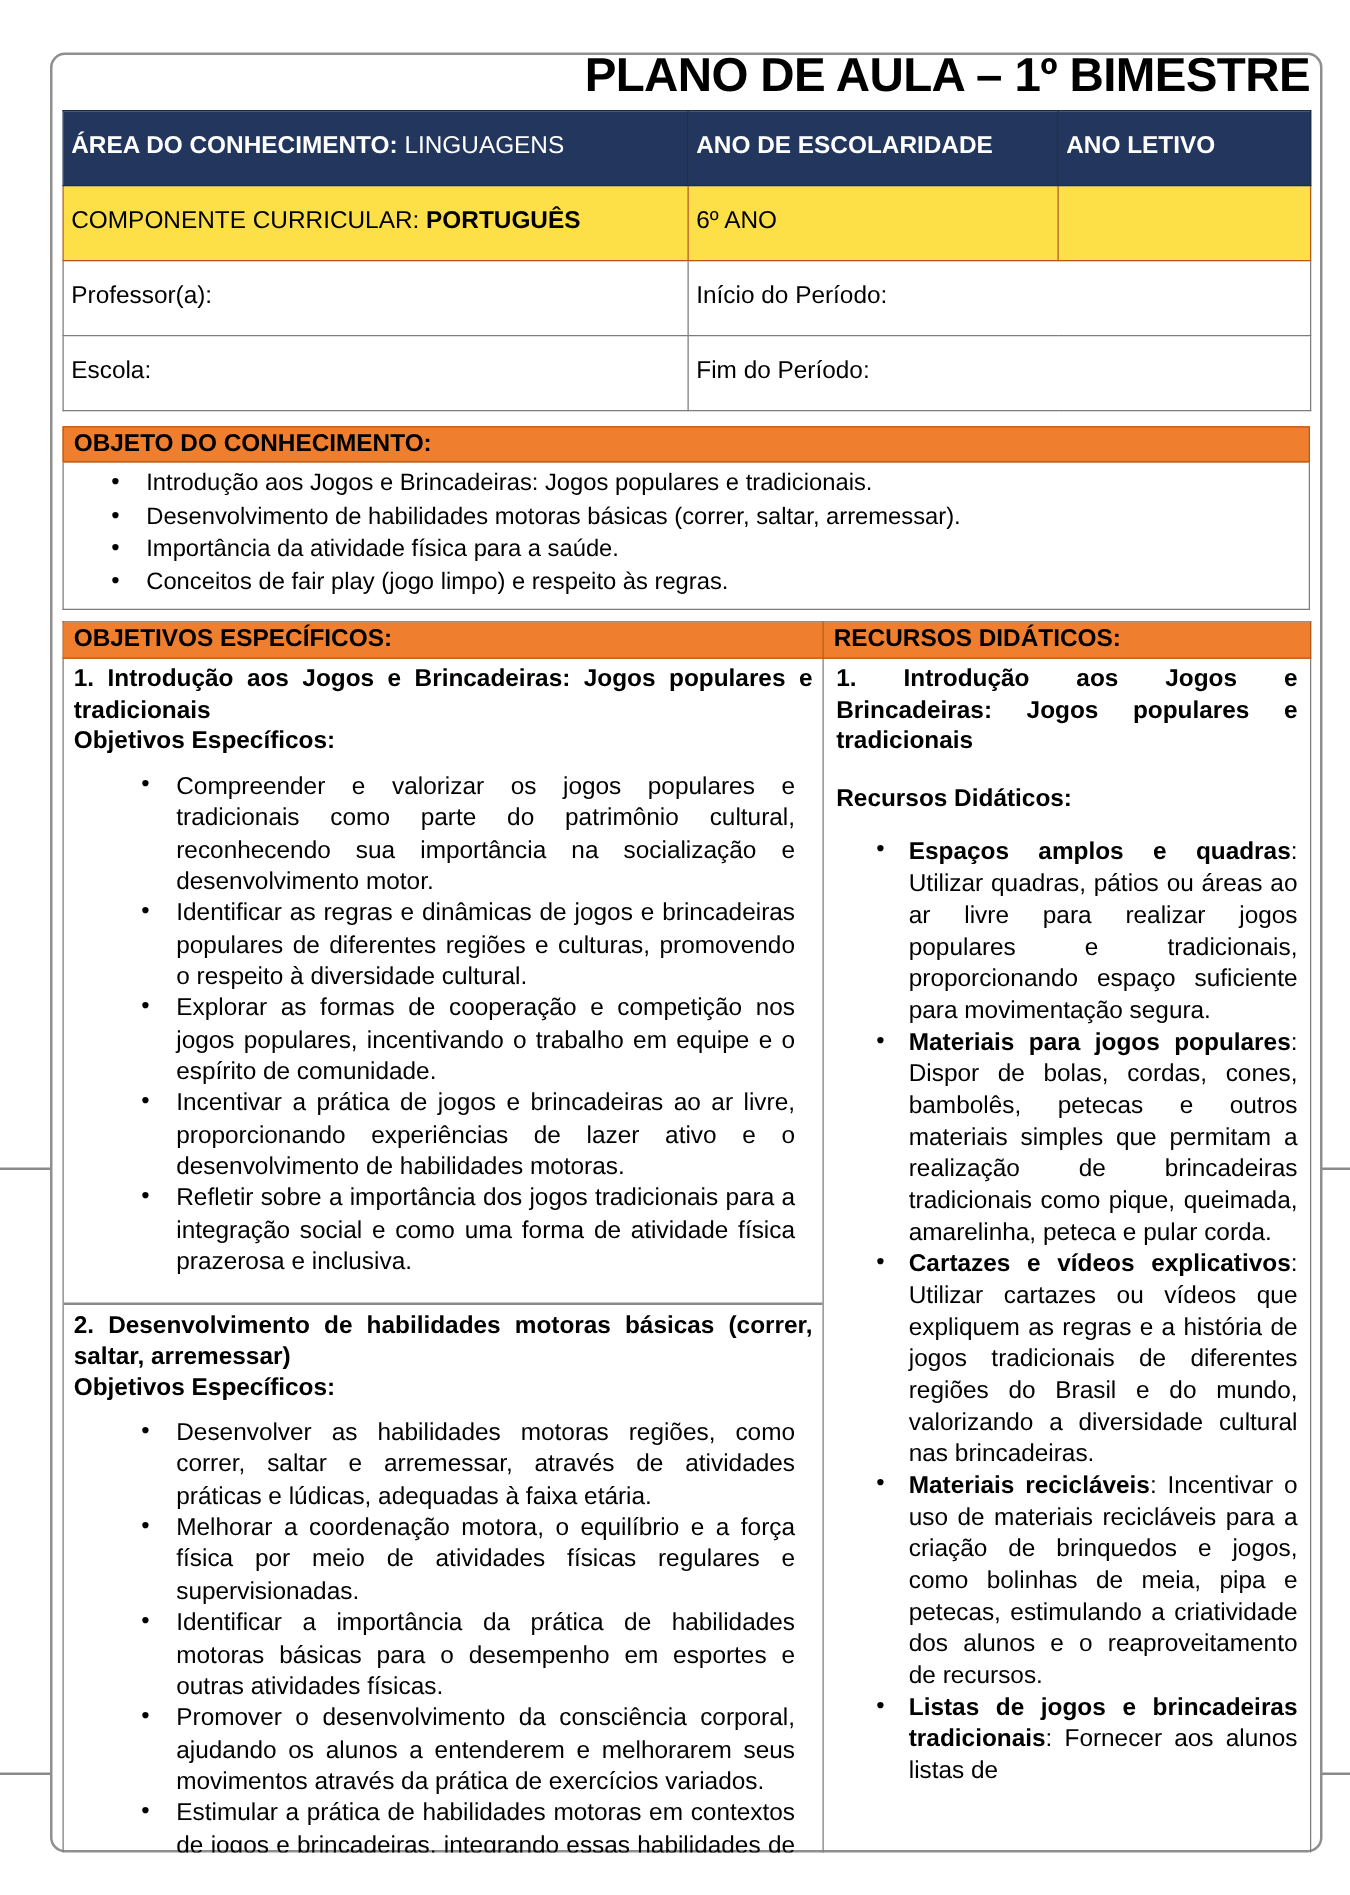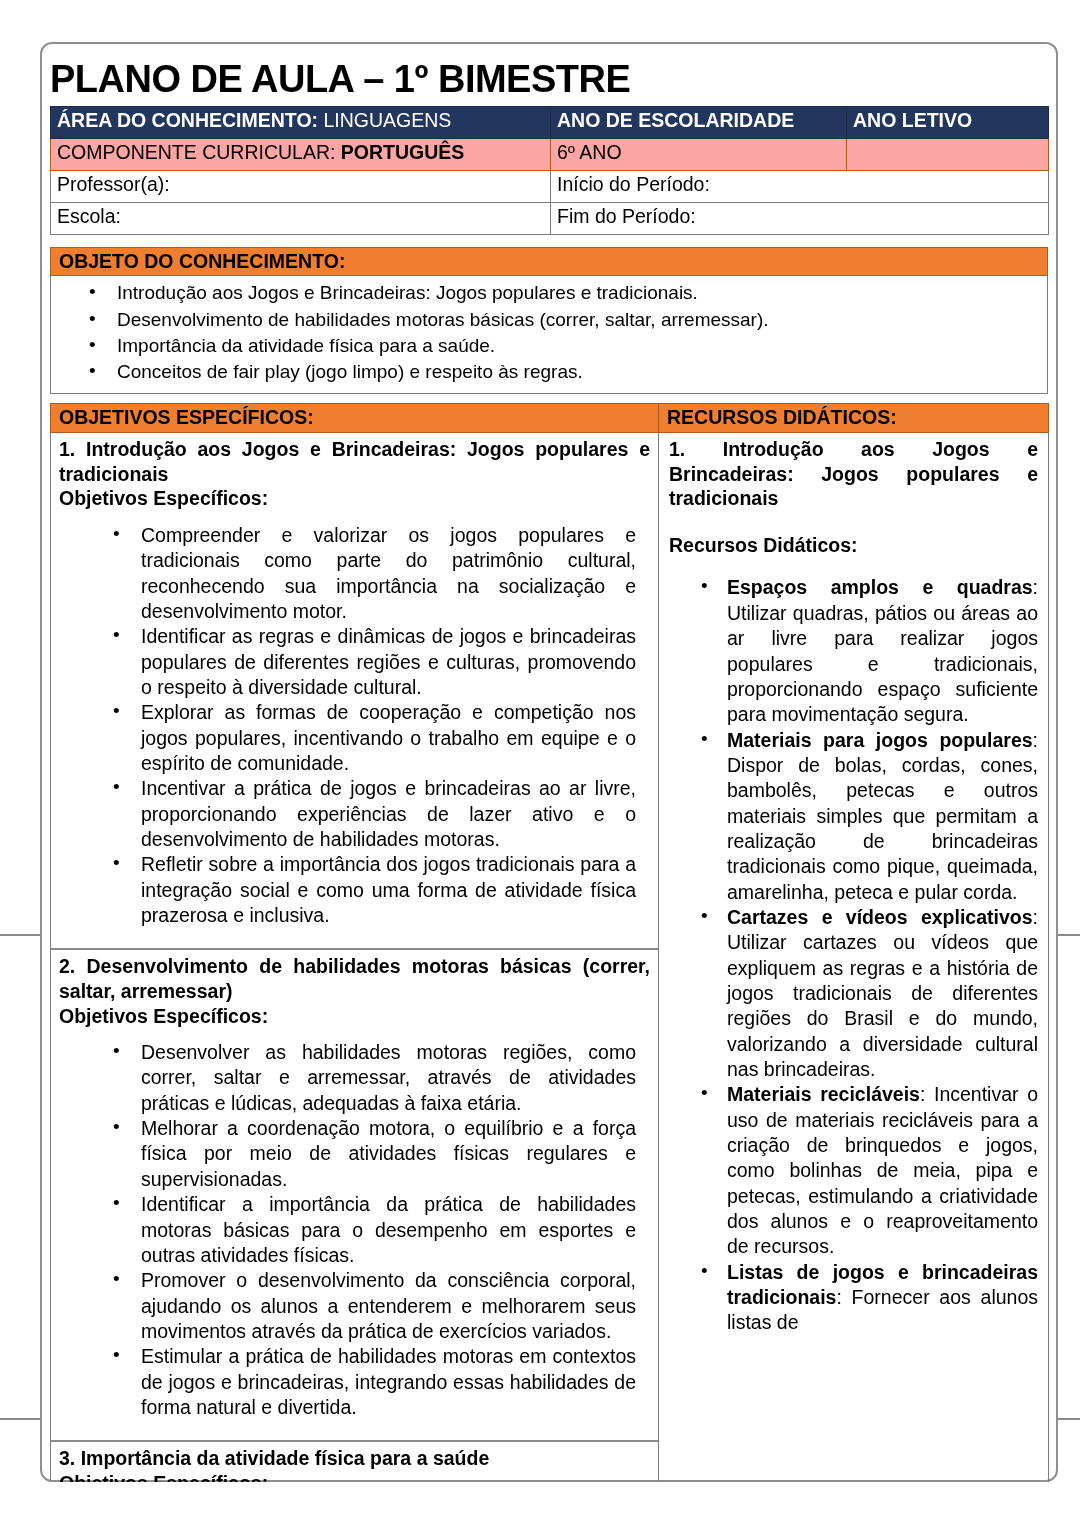--- a/index.html
+++ b/index.html
@@ -50,54 +50,54 @@
     width: 1018px;
     height: 1440px;
     box-sizing: border-box;
     padding: 0 10px;
     z-index: 2;
     overflow: hidden;
   }
 
   
   .doc-title {
-    text-align: left;
+    text-align: right;
     font-size: 38px;
     font-weight: bold;
     letter-spacing: -0.5px;
     line-height: 1.0;
-    padding: 18px 0 8px 0;
+    padding: 0 0 8px 0;
     white-space: nowrap;
   }
 
   
   table {
     border-collapse: collapse;
     width: 100%;
     table-layout: fixed;
   }
   td {
     border: 1px solid #7d7d7d;
-    padding: 2px 6px;
+    padding: 16px 6px;
     vertical-align: top;
     font-size: 19.5px;
     line-height: 1.22;
   }
 
   
   .info-table td { height: 27px; }
   .cell-navy {
     background: #22365e;
     color: #ffffff;
     font-weight: bold;
     border-color: #1a2a49;
   }
   .cell-navy .light { font-weight: normal; }
   .cell-orange {
-    background: #fca5a5;
+    background: #fde047;
     color: #000000;
     border-color: #b35a18;
   }
   .cell-orange .bold { font-weight: bold; }
   .t-center { text-align: left; }
 
   
   .section-bar {
     background: #ef7f2e;
     border: 1px solid #b35a18;

